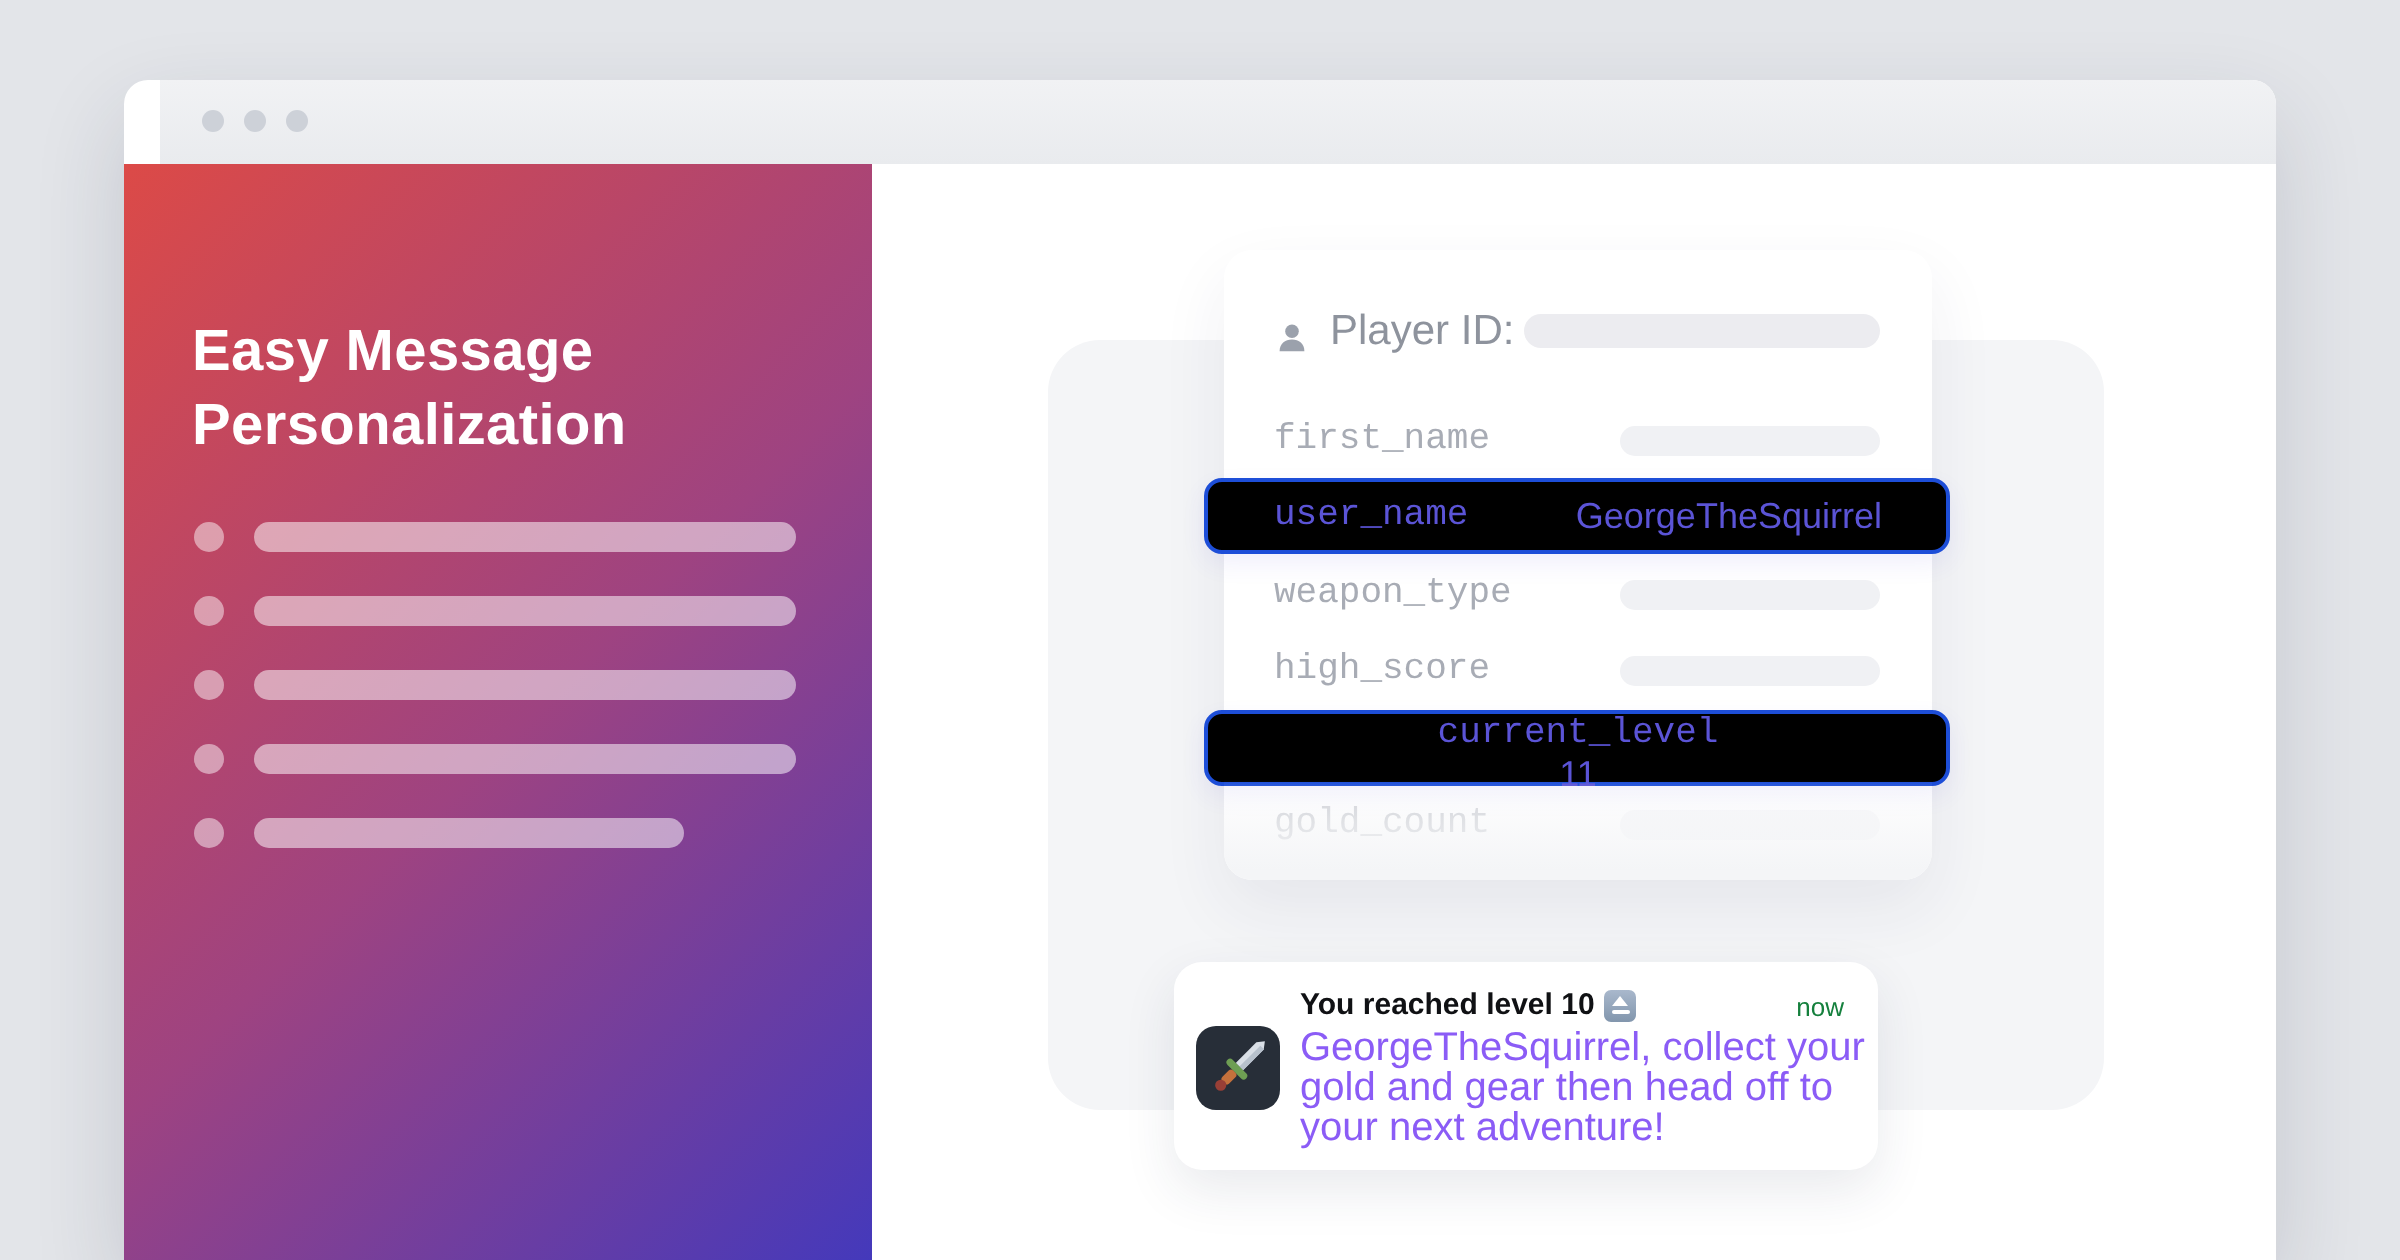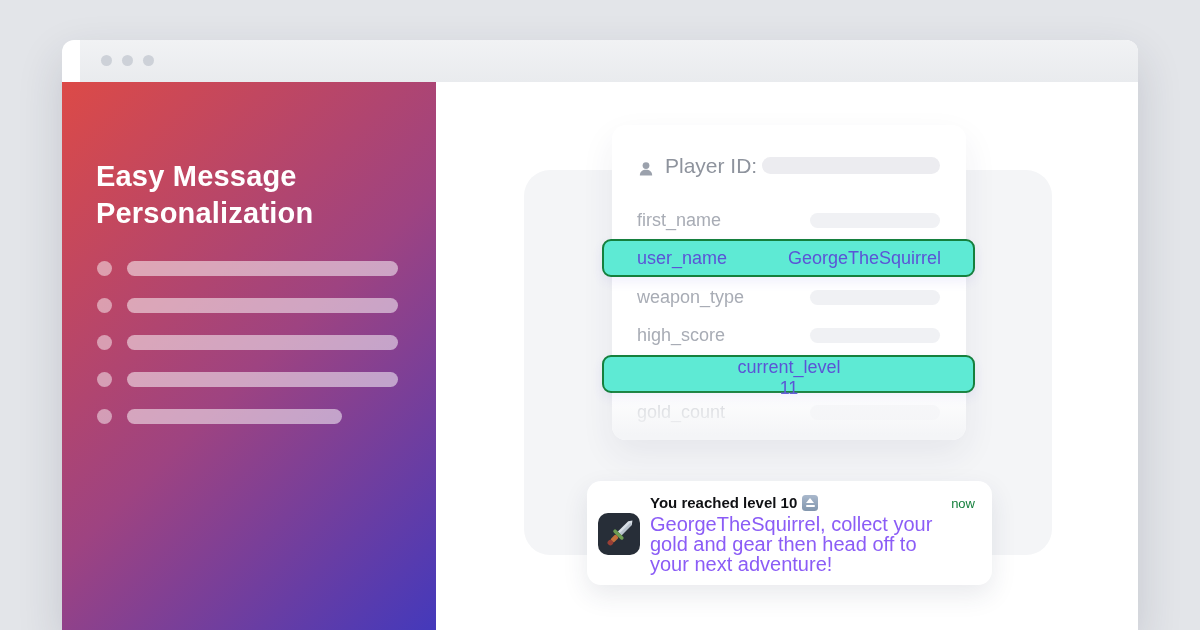--- a/index.html
+++ b/index.html
@@ -65,50 +65,50 @@
   .header-pill {
     position:absolute; right:0; top:3px; width:178px; height:17px;
     border-radius:9px; background:#ececf0;
   }
 
   .field-row {
     position:absolute; left:0; right:0; height:38px;
     display:flex; align-items:center; justify-content:space-between;
     padding:0 26px 0 25px;
   }
-  .field-row .f-label { font-size:18px; color:#a8acb5; white-space:nowrap; }
+  .field-row .f-label { font-size:18px; color:#a8acb5; white-space:nowrap;font-family:Liberation Mono, monospace; }
   .field-pill { width:130px; height:15px; border-radius:8px; background:#f0f1f4; }
 
   .row-0 { top:76px; }
   .row-1 { top:114px; }
   .row-2 { top:153px; }
   .row-3 { top:191px; }
   .row-4 { top:230px;flex-direction:column; }
   .row-5 { top:268px; opacity:0.55; }
 
   .field-row.highlight {
     left:-10px; right:-9px;
-    border:2px solid #15803d; border-radius:9px;
-    background:#5eead4;
+    border:2px solid #1d4ed8; border-radius:9px;
+    background:#000000;
     padding:0 32px 0 33px;
     box-shadow:0 5px 12px rgba(80,70,220,0.08);
   }
   .field-row.highlight .f-label { color:#5b54d6; }
   .field-row .f-value { font-size:18px; color:#5b54d6; white-space:nowrap; }
 
   .card-fade {
     position:absolute; left:0; right:0; bottom:0; height:50px;
     border-radius:0 0 14px 14px;
     background:linear-gradient(180deg, rgba(244,245,247,0) 0%, #f4f5f7 90%);
     pointer-events:none;
   }
 
   
   .notification {
-    position:absolute; left:151px; top:399px; width:405px; height:104px;
+    position:absolute; left:151px; top:399px; width:352px; height:104px;
     background:#ffffff; border-radius:14px;
     box-shadow:0 10px 26px rgba(40,45,80,0.10);
   }
   .app-icon {
     position:absolute; left:11px; top:32px; width:42px; height:42px;
     border-radius:10px; background:#272e38;
     display:flex; align-items:center; justify-content:center;
   }
   .notif-title-row {
     position:absolute; left:63px; top:13px; right:60px;

